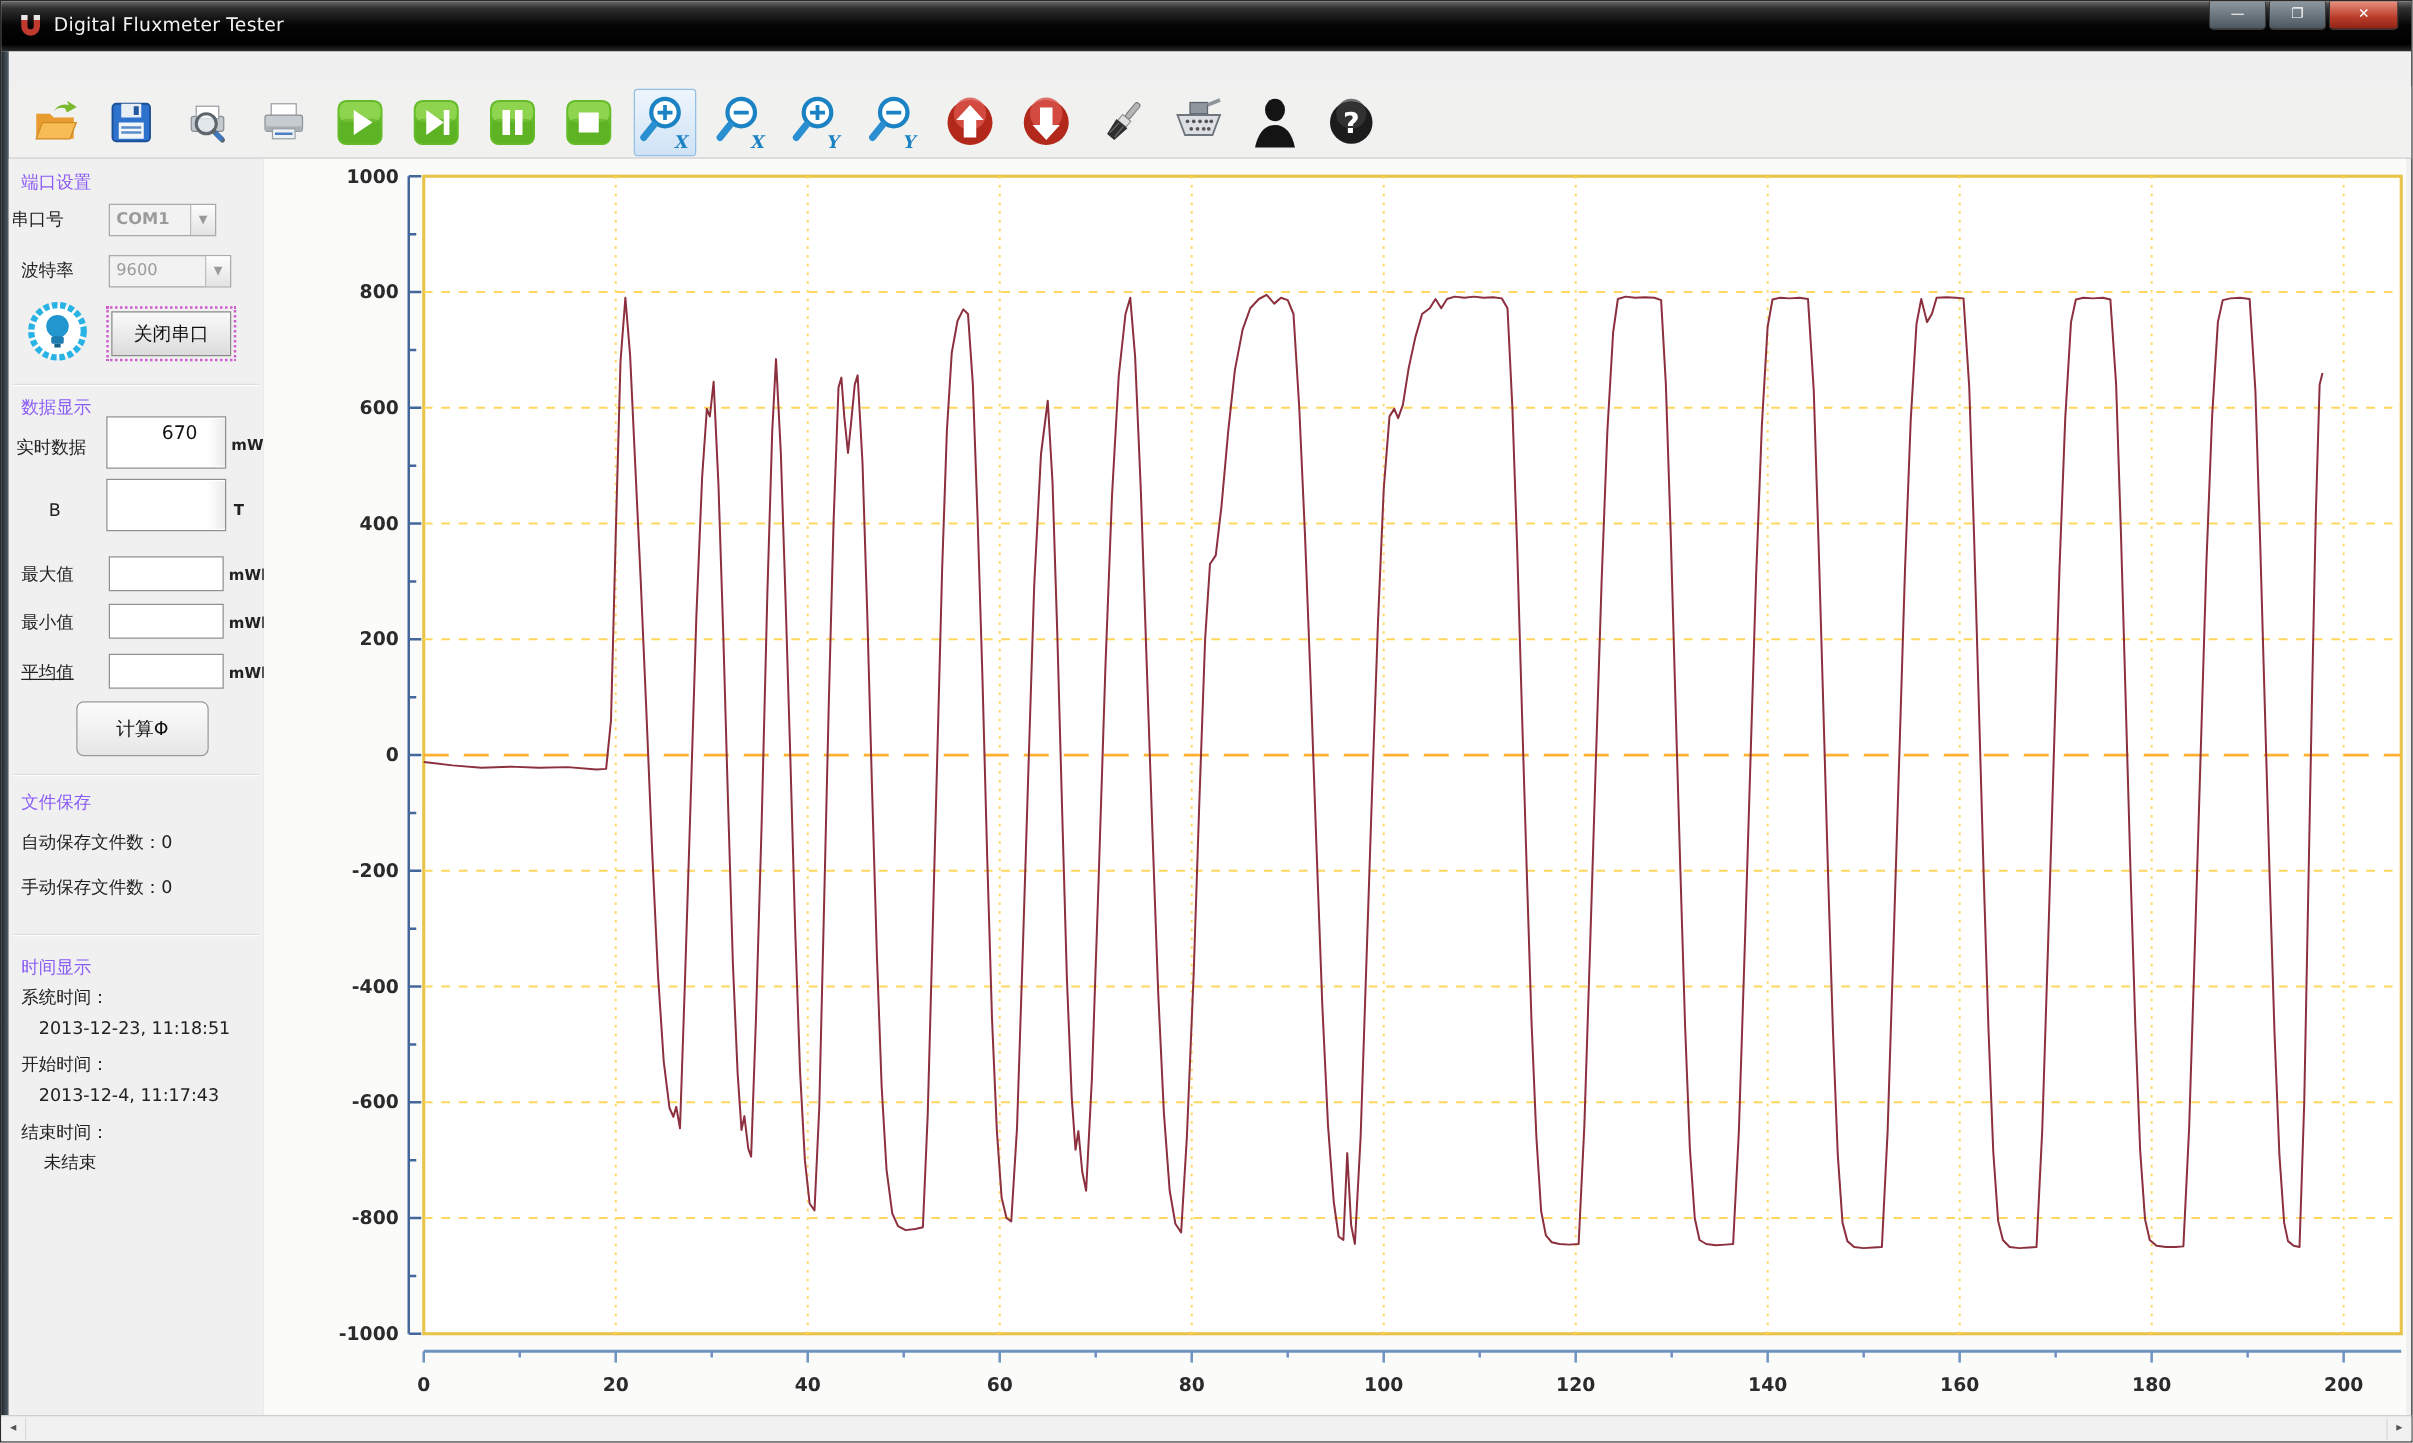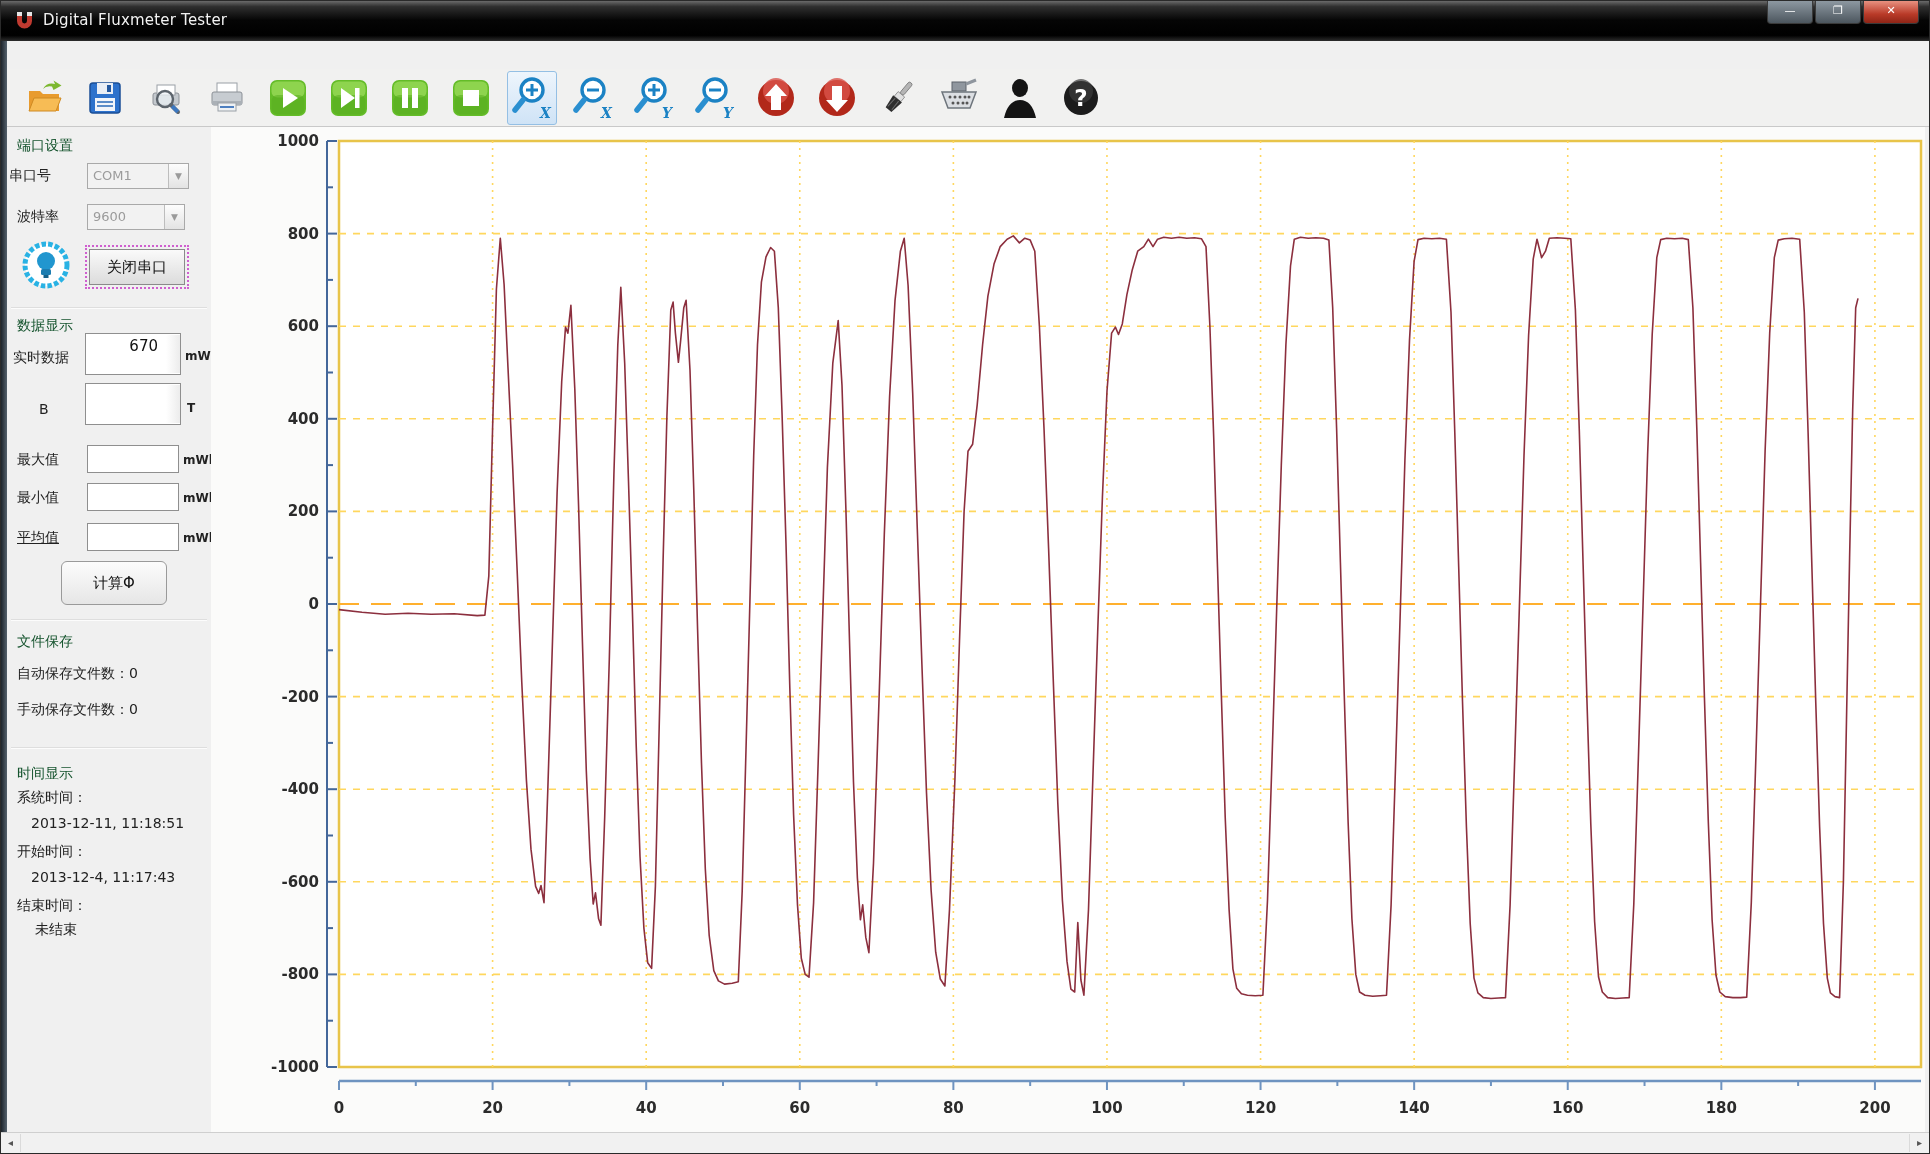--- a/index.html
+++ b/index.html
@@ -24,21 +24,21 @@
 
   
   .toolbar{position:absolute;left:6px;top:68px;right:0;height:58px;background:#f1f1f0;
     border-bottom:1px solid #c9c9c9;display:flex;align-items:center;padding-left:12px;box-sizing:border-box;gap:11px;}
   .tool{width:48px;height:52px;display:flex;align-items:center;justify-content:center;border:1px solid transparent;}
   .tool.selected{background:linear-gradient(#eef5fc,#cfe3f6);border:1px solid #94bfe4;border-radius:3px;}
 
   
   .sidebar{position:absolute;left:6px;top:126px;width:204px;bottom:20px;background:#f0f0f0;border-right:1px solid #c6c6c6;font-size:14px;color:#222;}
   .sb{position:absolute;}
-  .sb-title{font-size:14px;color:#14532d;}
+  .sb-title{font-size:14px;color:#8b5cf6;}
   .sb-label{font-size:14px;color:#222;}
   .sb-unit{font-size:12px;font-weight:bold;color:#222;}
   .sb-sep{position:absolute;left:4px;right:4px;height:0;border-top:1px solid #dedede;border-bottom:1px solid #fcfcfc;}
   .combo{position:absolute;height:26px;background:#f2f2f2;border:1px solid #a9a9a9;box-sizing:border-box;
     color:#9b9b9b;font-size:13px;line-height:24px;padding-left:5px;}
   .combo .dd{position:absolute;right:0;top:0;bottom:0;width:19px;background:linear-gradient(#fdfdfd,#e3e3e3);
     border-left:1px solid #bdbdbd;color:#9a9a9a;font-size:9px;text-align:center;line-height:24px;}
   .field{position:absolute;background:#fff;border:1px solid #8f8f8f;box-sizing:border-box;font-size:14px;color:#111;}
   .field .val{position:absolute;top:3px;right:22px;font-size:15px;}
   .field .edge{position:absolute;top:1px;right:0;bottom:1px;width:14px;background:linear-gradient(90deg,#fff,#ececec);}
@@ -239,21 +239,21 @@
       </svg>
     </div>
   </div>
 
   <div class="frame-left"></div>
 
   <div class="sidebar">
 
     <div class="sb sb-title" style="left:10px;top:10px;">端口设置</div>
     <div class="sb sb-label" style="left:2px;top:40px;">串口号</div>
-    <div class="combo" style="left:80px;top:36px;width:102px;">
+    <div class="combo" style="left:80px;top:36px;width:86px;font-weight:bold;">
       <span>COM1</span>
       <span class="dd">▼</span>
     </div>
     <div class="sb sb-label" style="left:10px;top:81px;">波特率</div>
     <div class="combo" style="left:80px;top:77px;width:98px;">
       <span>9600</span>
       <span class="dd">▼</span>
     </div>
     <svg class="sb" style="left:14px;top:112px;" width="50" height="52" viewBox="0 0 50 52">
       <circle cx="25" cy="26" r="21" fill="#fff" stroke="#29b2e4" stroke-width="5" stroke-dasharray="4.5 2.2"></circle>
@@ -302,21 +302,21 @@
     <div class="btn-calc" style="left:54px;top:434px;width:104px;height:42px;">计算Φ</div>
     <div class="sb-sep" style="top:492px;"></div>
 
     <div class="sb sb-title" style="left:10px;top:506px;">文件保存</div>
     <div class="sb sb-label" style="left:10px;top:538px;">自动保存文件数：0</div>
     <div class="sb sb-label" style="left:10px;top:574px;">手动保存文件数：0</div>
     <div class="sb-sep" style="top:620px;"></div>
 
     <div class="sb sb-title" style="left:10px;top:638px;">时间显示</div>
     <div class="sb sb-label" style="left:10px;top:662px;">系统时间：</div>
-    <div class="sb sb-label" style="left:24px;top:688px;">2013-12-11, 11:18:51</div>
+    <div class="sb sb-label" style="left:24px;top:688px;">2013-12-23, 11:18:51</div>
     <div class="sb sb-label" style="left:10px;top:716px;">开始时间：</div>
     <div class="sb sb-label" style="left:24px;top:742px;">2013-12-4, 11:17:43</div>
     <div class="sb sb-label" style="left:10px;top:770px;">结束时间：</div>
     <div class="sb sb-label" style="left:28px;top:794px;">未结束</div>
   </div>
 
   <div class="chart-region">
     <svg width="1714" height="1008" viewBox="0 0 1714 1008">
         <rect x="128" y="14" width="1582" height="926" fill="#ffffff" stroke="#e8c44a" stroke-width="2.5"></rect>
         <line x1="281.5922330097087" y1="14" x2="281.5922330097087" y2="940" stroke="#ffd75e" stroke-width="1.6" stroke-dasharray="2 5"></line>

